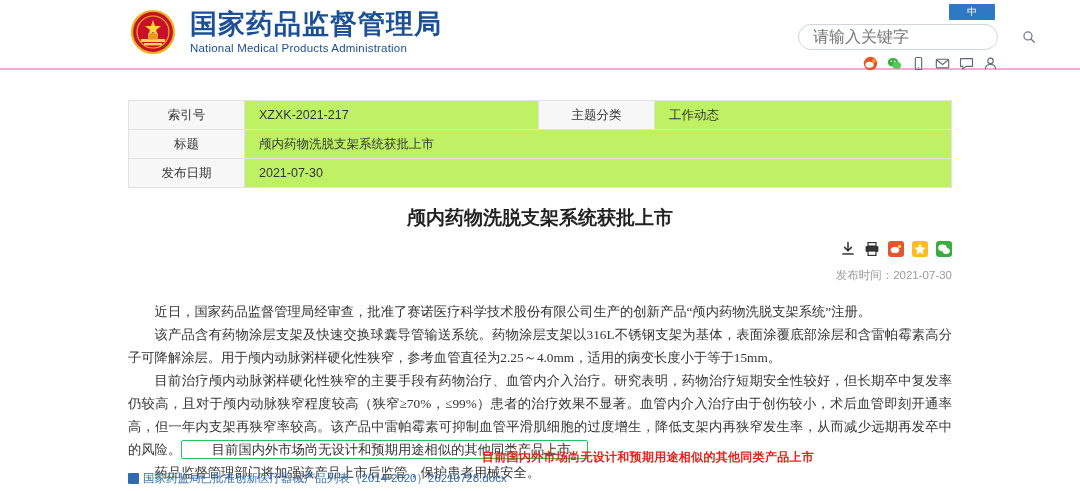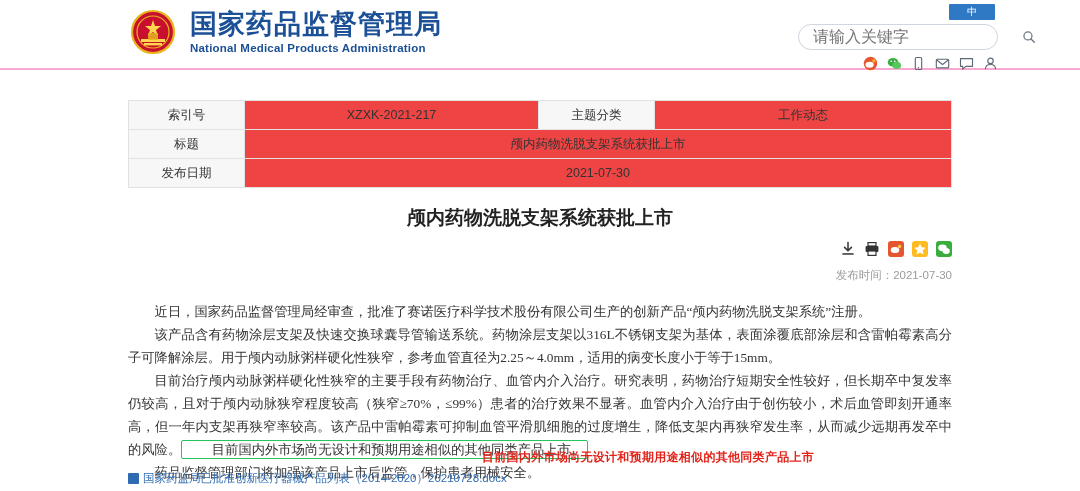--- a/index.html
+++ b/index.html
@@ -41,21 +41,20 @@
     font-size: 27px;
     font-weight: bold;
     color: #1b4f96;
     letter-spacing: 1px;
   }
   .org-en {
     margin-top: 5px;
     font-size: 11.5px;
     color: #1b4f96;
     letter-spacing: .2px;
-    font-weight: bold;
   }
 
   
   .lang-btn {
     position: absolute;
     right: 85px; top: 4px;
     width: 46px; height: 16px;
     background: #2f78c4;
     color: #fff;
     font-size: 10px;
@@ -113,21 +112,21 @@
     border: 1px solid #e2e2e2;
     height: 29px;
     padding: 0 14px;
   }
   .meta-table .lbl {
     width: 116px;
     text-align: center;
     background: #f7f7f7;
     color: #333;
   }
-  .meta-table .val { background: #ef4444; text-align: center; }
+  .meta-table .val { background: #bef264; }
   .meta-table .val-wide { width: 294px; }
 
   
   .art-title {
     position: absolute;
     left: 0; top: 205px;
     width: 1080px;
     text-align: center;
     font-family: "Liberation Serif", serif;
     font-size: 19px;

